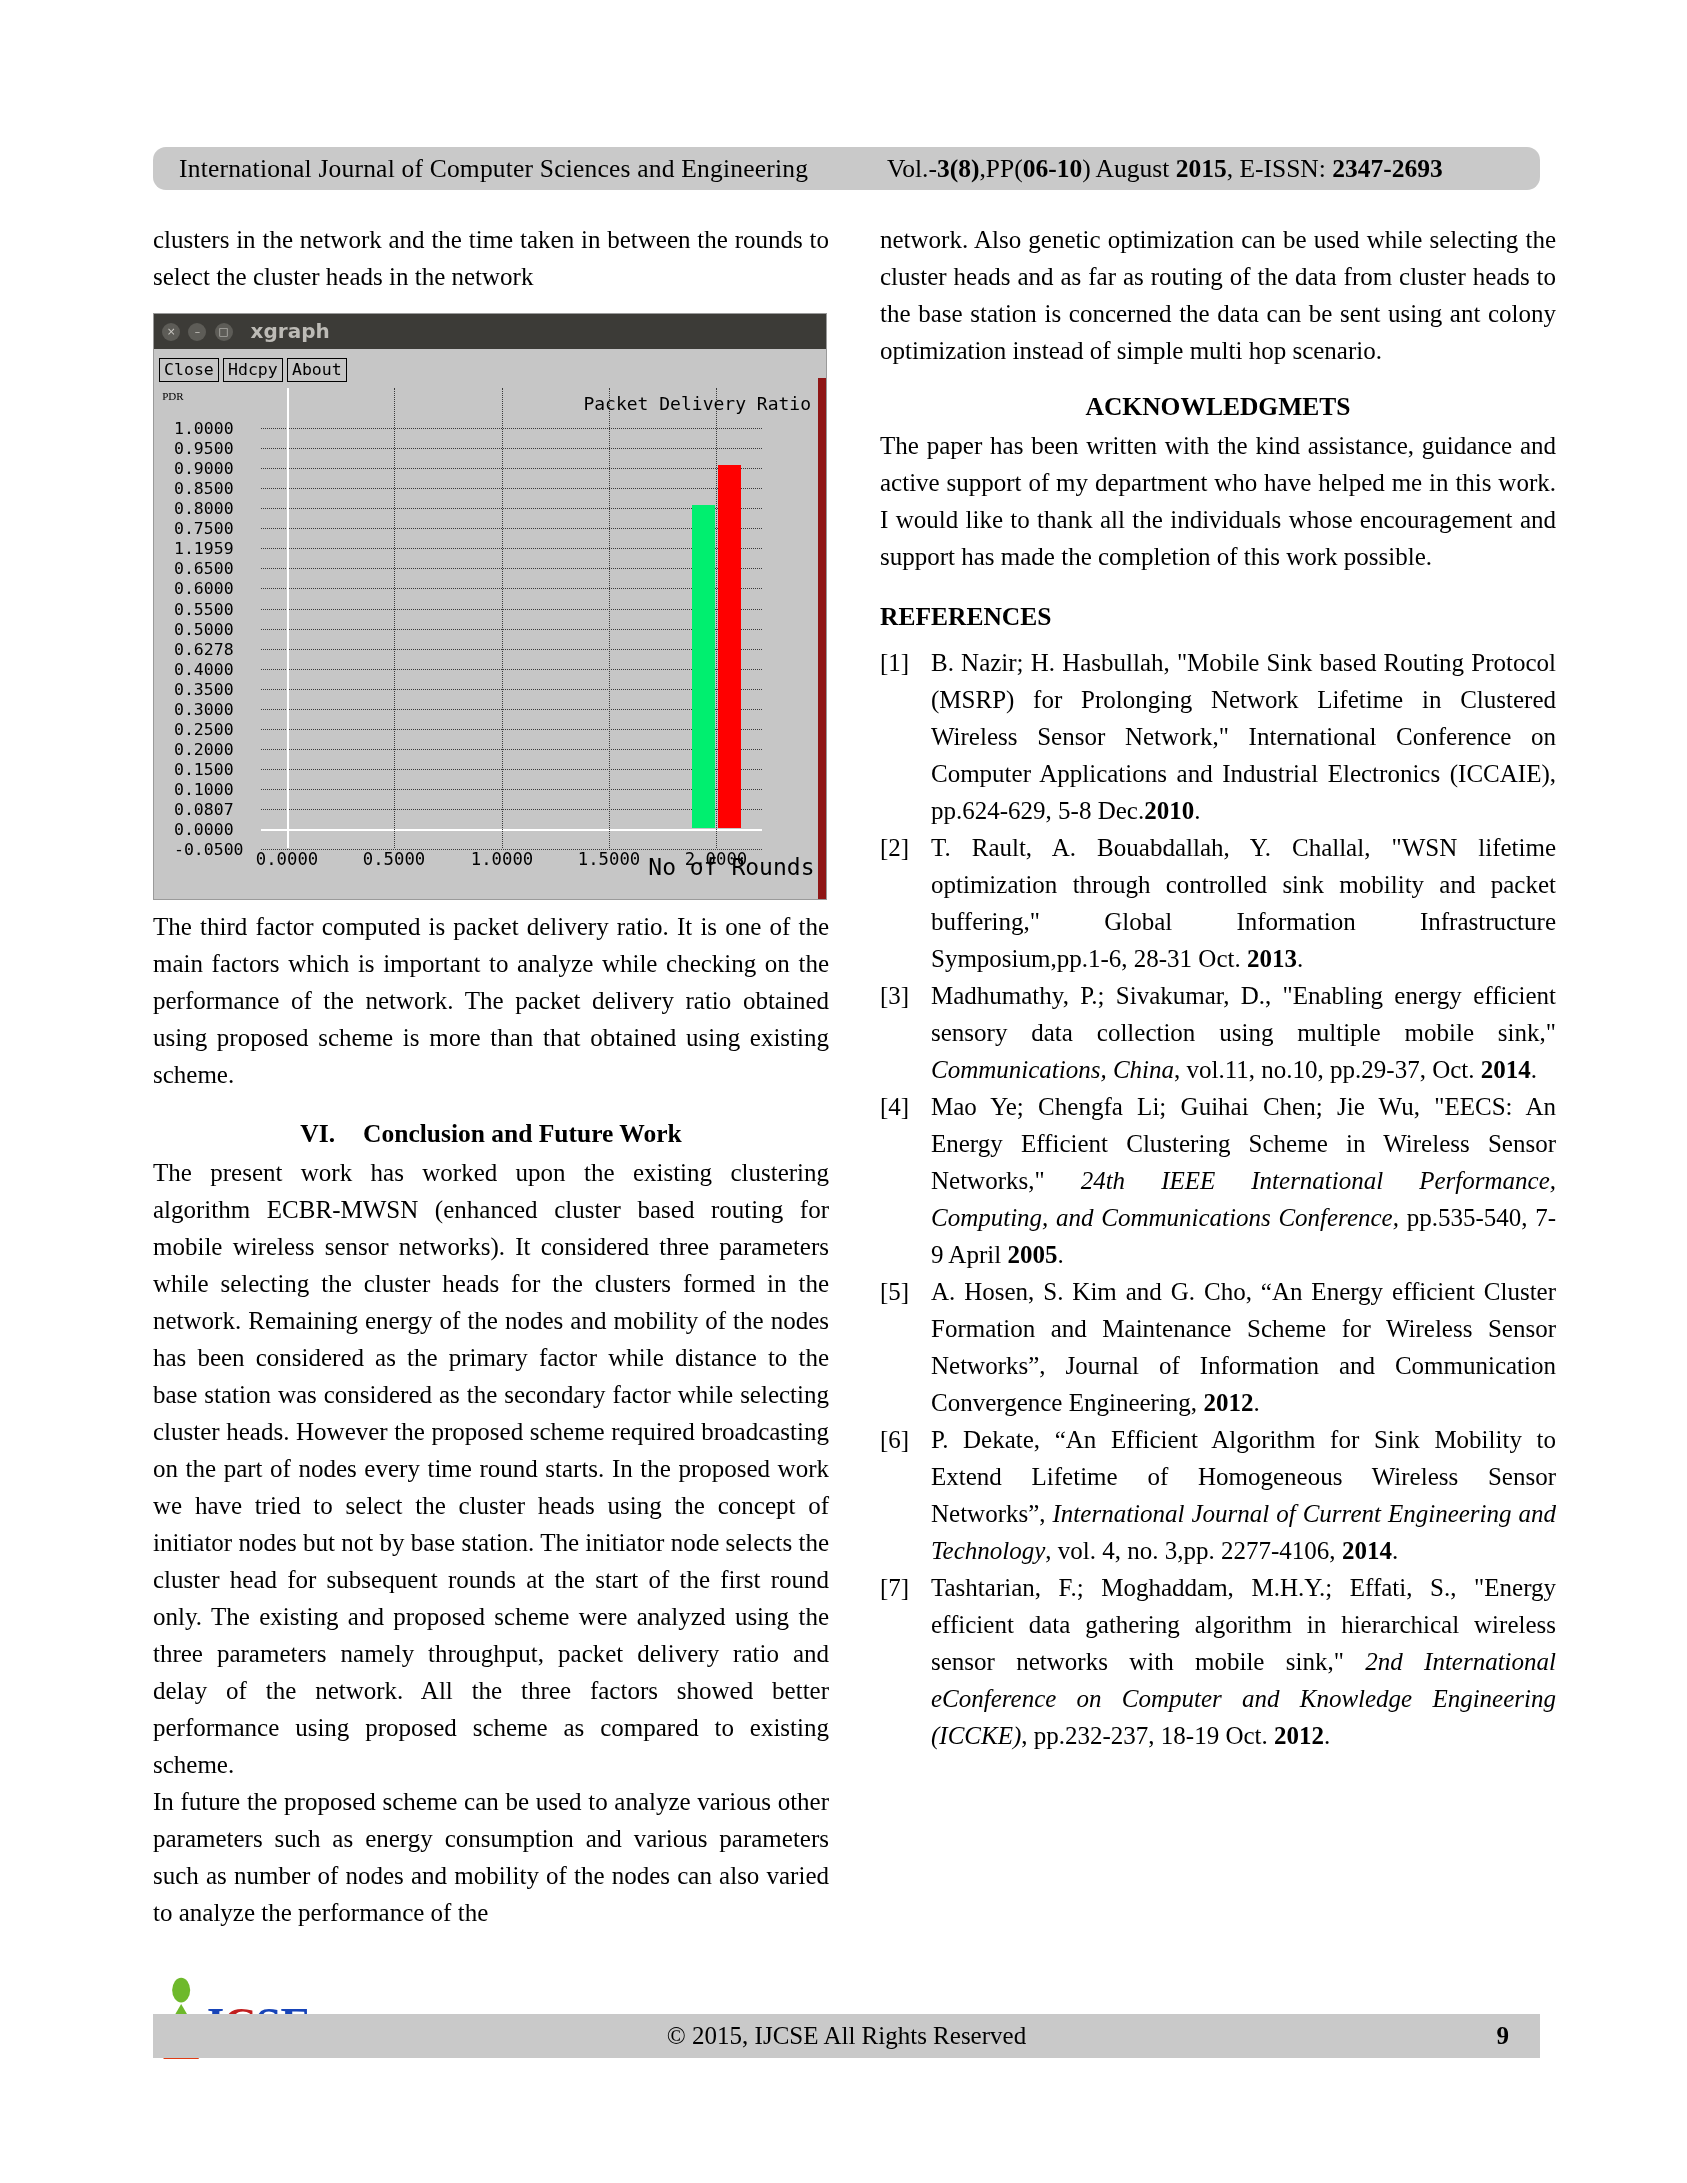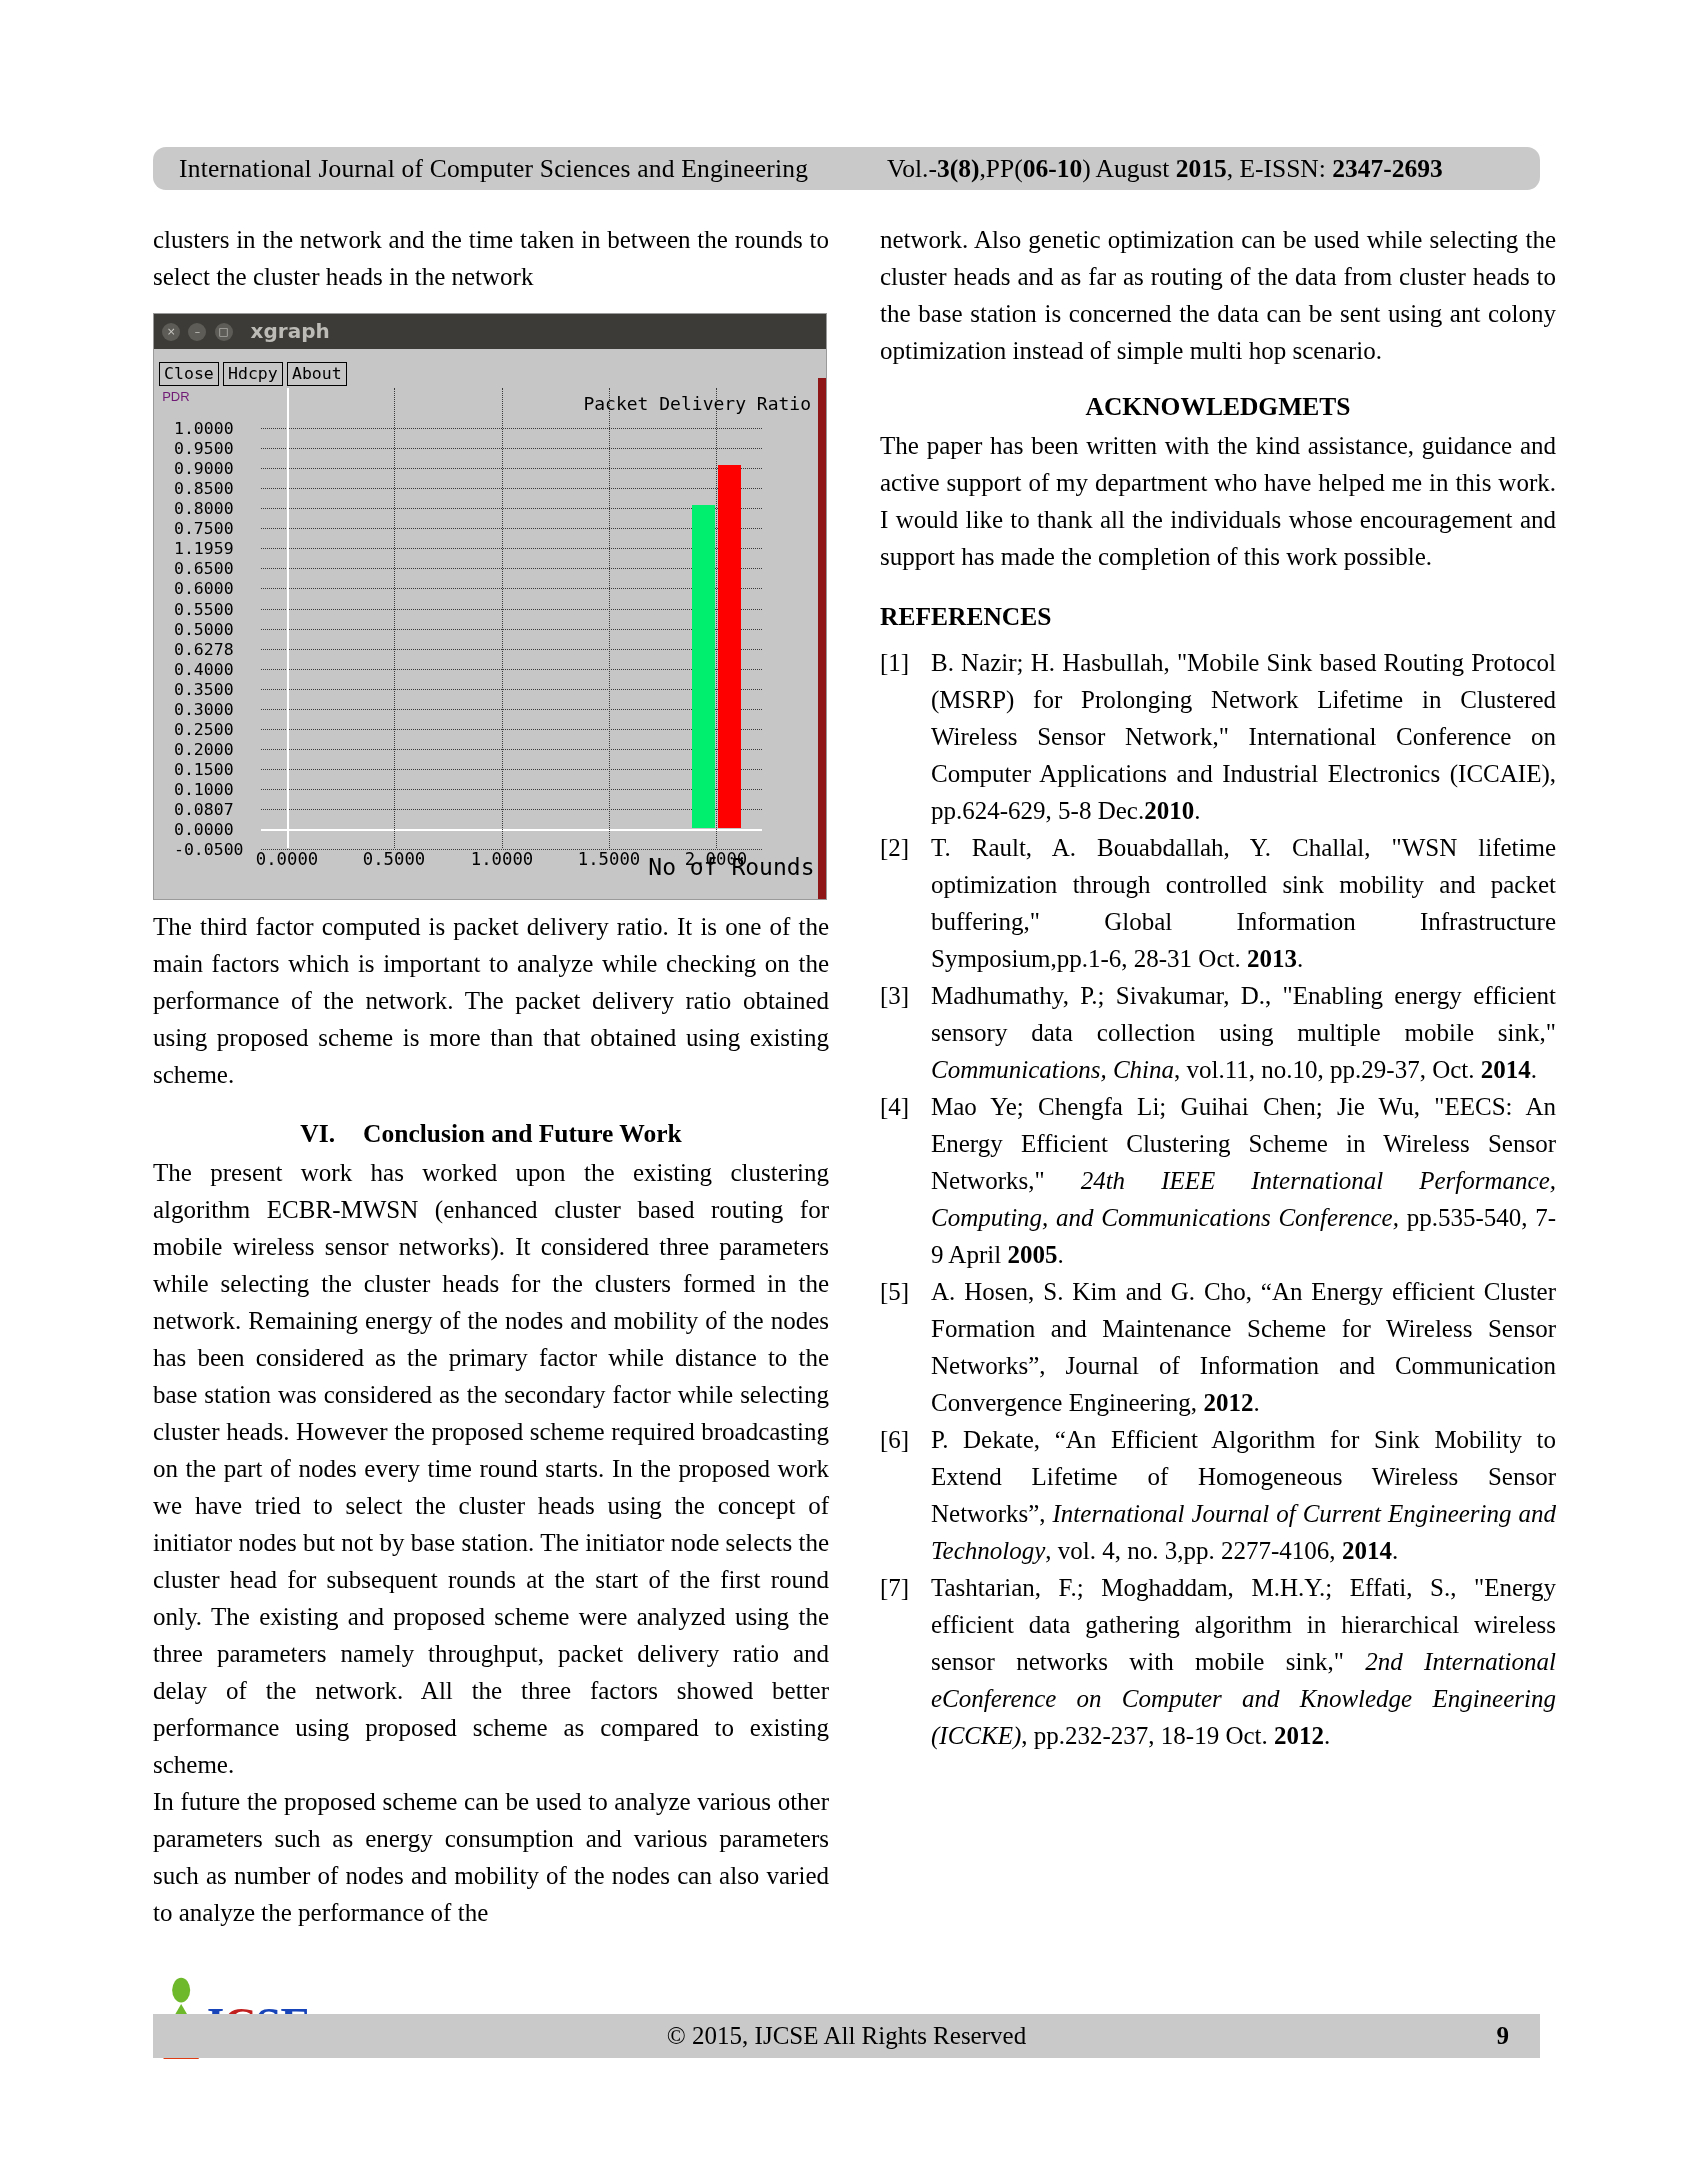--- a/index.html
+++ b/index.html
@@ -163,24 +163,23 @@
     margin-left: 18px;
     font-weight: 600;
   }
 
   .xg-toolbar {
     position: absolute;
     left: 0; top: 35px;
     height: 33px;
     width: 100%;
     display: flex;
-    align-items: flex-start;
+    align-items: flex-end;
     padding-left: 5px;
     box-sizing: border-box;
-    margin-top: 13px;
   }
   .xg-tool {
     border: 1.6px solid #000;
     background: #c6c6c6;
     font-family: "DejaVu Sans Mono", monospace;
     font-size: 16.5px;
     line-height: 18px;
     padding: 1.6px 4.1px 2.5px 4.1px;
     margin-right: 4.1px;
     color: #000;
@@ -198,23 +197,23 @@
     top: 6.6px;
     font-family: "DejaVu Sans Mono", monospace;
     font-size: 18px;
     color: #000;
     white-space: nowrap;
   }
   .xg-ylabel {
     position: absolute;
     left: 8.2px;
     top: 0px;
-    font-family: Liberation Sans, sans-serif;
-    font-size: 13px;
-    color: #701a75;
+    font-family: Liberation Serif, serif;
+    font-size: 11px;
+    color: #000000;
   }
   .xg-xlabel {
     position: absolute;
     right: 11.5px;
     bottom: 13px;
     font-family: "DejaVu Sans Mono", monospace;
     font-size: 23px;
     color: #000;
     white-space: nowrap;
   }

